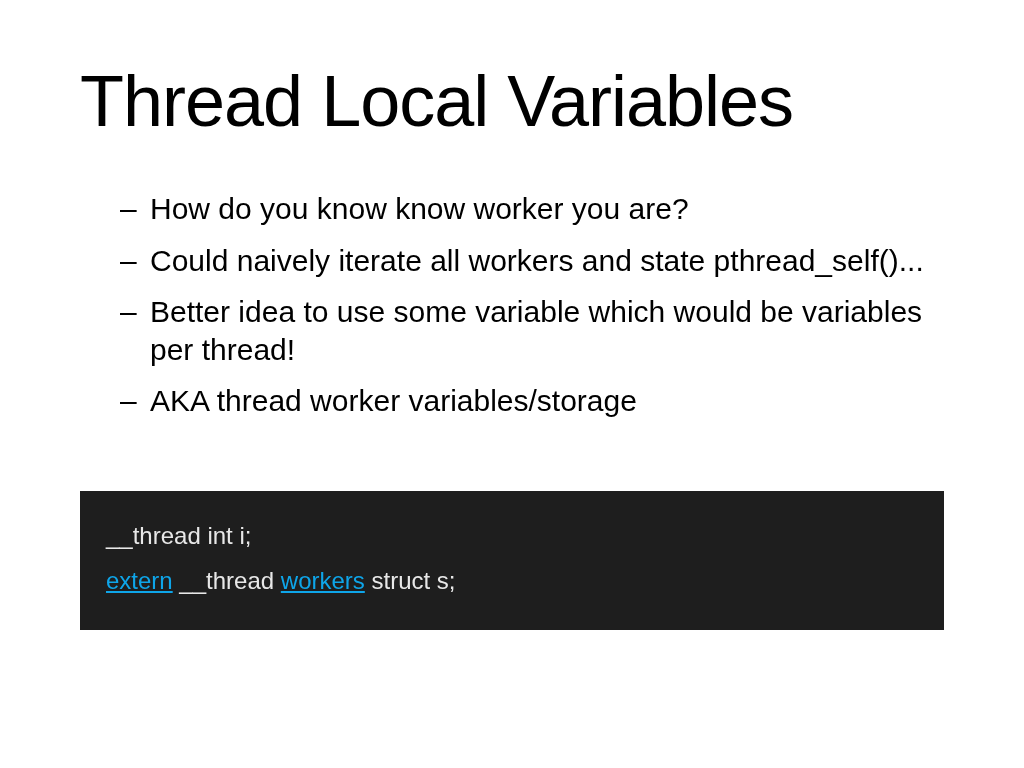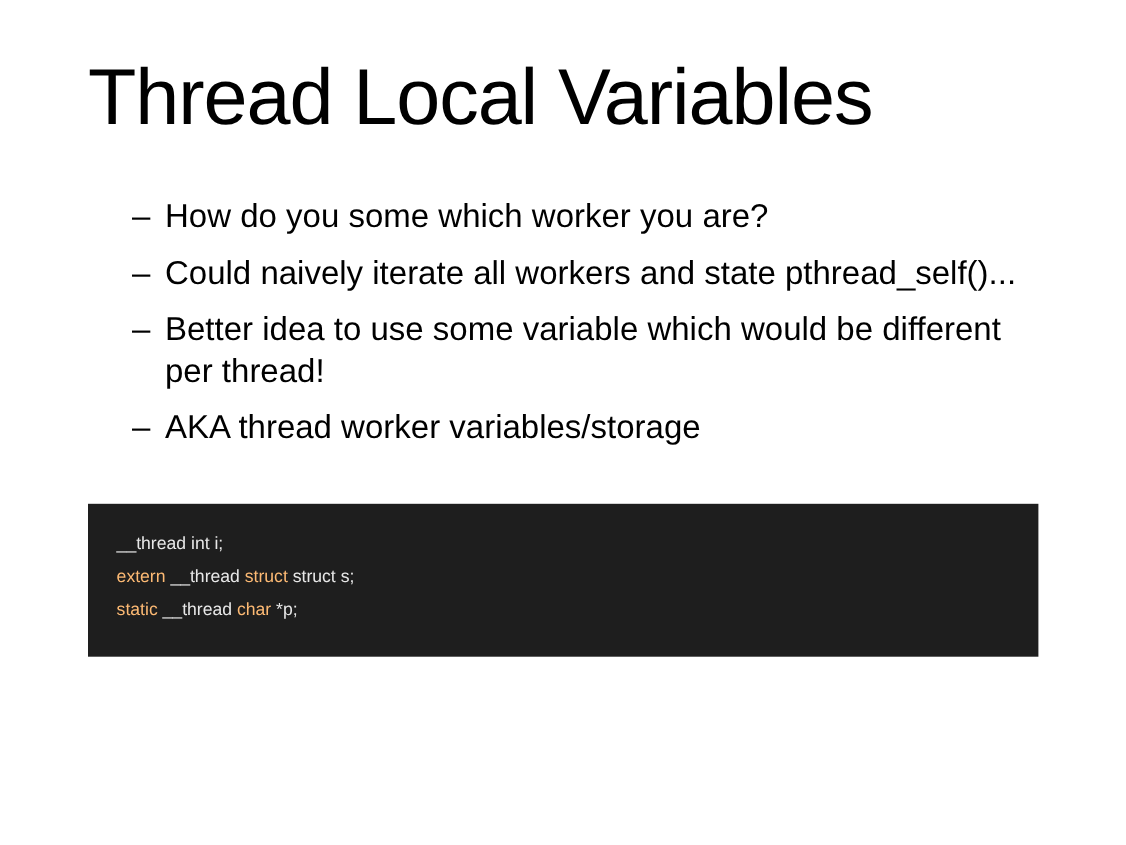--- a/index.html
+++ b/index.html
@@ -1,54 +1,51 @@
 <!DOCTYPE html>
 <html><head>
 <meta charset="utf-8">
 <style>
   * { margin: 0; padding: 0; box-sizing: border-box; }
   html, body { width: 1024px; height: 768px; background: #ffffff; font-family: Arial, Helvetica, sans-serif; color: #000; }
-  .slide { width: 1024px; height: 756px; padding: 48px 80px 40px 80px; position: relative; }
+  .slide { width: 1024px; height: 756px; padding: 60px 80px 40px 80px; position: relative; }
   .title { font-size: 72px; font-weight: 400; letter-spacing: -1px; margin-bottom: 48px; }
   .bullets { list-style: none; margin-left: 40px; }
   .bullets li { font-size: 30px; line-height: 1.25; margin-bottom: 14px; display: flex; }
   .bullets li .dash { width: 30px; flex: 0 0 30px; }
   .bullets li .txt { flex: 1; }
-  .codeblock { background: #1e1e1e; color: #e8e8e8; margin-top: 50px; padding: 22px 26px 26px 26px; font-size: 16px; font-family: Arial, Helvetica, sans-serif; line-height: 1.9; }
-  .codeblock .kw { color: #fdba74; }
+  .codeblock { background: #1e1e1e; color: #e8e8e8; margin-top: 71px; padding: 22px 26px 26px 26px; font-size: 24px; font-family: Arial, Helvetica, sans-serif; line-height: 1.9; }
+  .codeblock .kw { color: #0ea5e9; text-decoration: underline; }
 </style>
 </head>
 <body>
 
 <div class="slide">
   <h1 class="title">Thread Local Variables</h1>
 
   <ul class="bullets">
     <li>
       <span class="dash">–</span>
-      <span class="txt">How do you some which worker you are?</span>
+      <span class="txt">How do you know know worker you are?</span>
     </li>
     <li>
       <span class="dash">–</span>
       <span class="txt">Could naively iterate all workers and state pthread_self()...</span>
     </li>
     <li>
       <span class="dash">–</span>
-      <span class="txt">Better idea to use some variable which would be different per thread!</span>
+      <span class="txt">Better idea to use some variable which would be variables per thread!</span>
     </li>
     <li>
       <span class="dash">–</span>
       <span class="txt">AKA thread worker variables/storage</span>
     </li>
   </ul>
 
   <div class="codeblock">
     <div>
       <span>__thread int i;</span>
     </div>
     <div>
-      <span class="kw">extern</span><span> __thread </span><span class="kw">struct</span><span> struct s;</span>
-    </div>
-    <div>
-      <span class="kw">static</span><span> __thread </span><span class="kw">char</span><span> *p;</span>
+      <span class="kw">extern</span><span> __thread </span><span class="kw">workers</span><span> struct s;</span>
     </div>
   </div>
 </div>
 
 </body></html>

